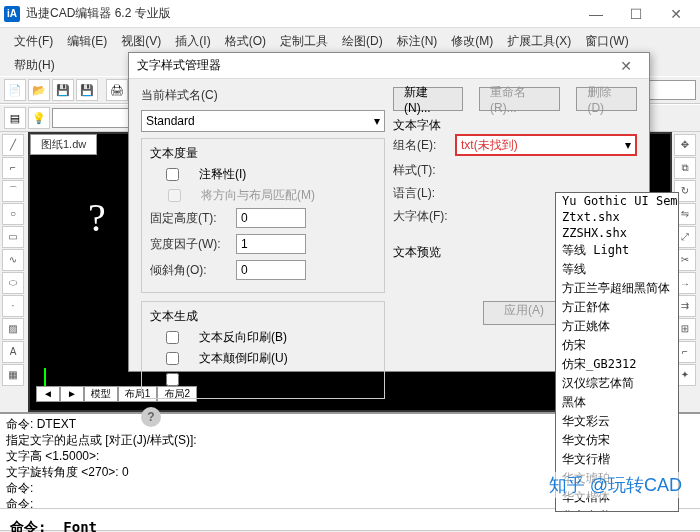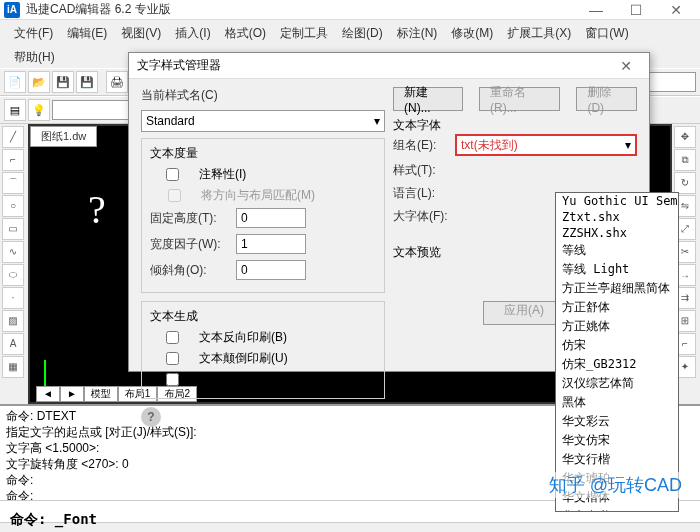--- a/index.html
+++ b/index.html
@@ -1,17 +1,17 @@
 <!DOCTYPE html>
 <html><head>
 <meta charset="utf-8">
 <style>
 *{box-sizing:border-box;margin:0;padding:0;font-family:"Microsoft YaHei",sans-serif;font-size:12px}
 body{width:700px;height:532px;overflow:hidden;background:#f0f0f0;position:relative}
-.titlebar{height:20px;background:#fff;display:flex;align-items:center;padding:0 4px;border-bottom:1px solid #ddd}
+.titlebar{height:28px;background:#fff;display:flex;align-items:center;padding:0 4px;border-bottom:1px solid #ddd}
 .titlebar .icon{width:16px;height:16px;background:#0066cc;color:#fff;font-weight:bold;text-align:center;line-height:16px;font-size:10px;border-radius:2px;margin-right:6px}
 .titlebar .title{flex:1;color:#333}
 .winbtns{display:flex}
 .winbtn{width:40px;height:28px;text-align:center;line-height:28px;color:#666;font-size:14px}
 .menubar{height:26px;background:#f0f0f0;display:flex;align-items:center;padding:0 8px;gap:2px}
 .menuitem{padding:0 6px;color:#333;white-space:nowrap}
 .helpbar{height:22px;background:#f0f0f0;padding:0 8px;display:flex;align-items:center}
 .toolbar{height:28px;background:#f0f0f0;display:flex;align-items:center;padding:0 4px;gap:2px;border-top:1px solid #fff;border-bottom:1px solid #ccc}
 .tbtn{width:22px;height:22px;background:#fff;border:1px solid #ccc;display:flex;align-items:center;justify-content:center;font-size:11px}
 .tsep{width:4px}
@@ -261,22 +261,22 @@
         <div class="bigbtn">确定</div>
       </div>
     </div>
   </div>
 </div>
 
 <div class="dropdown" id="fontdd">
     <div class="ddi">Yu Gothic UI Semilight</div>
     <div class="ddi">Ztxt.shx</div>
     <div class="ddi">ZZSHX.shx</div>
+    <div class="ddi">等线 Light</div>
     <div class="ddi">等线</div>
-    <div class="ddi">等线 Light</div>
     <div class="ddi">方正兰亭超细黑简体</div>
     <div class="ddi">方正舒体</div>
     <div class="ddi">方正姚体</div>
     <div class="ddi">仿宋</div>
     <div class="ddi">仿宋_GB2312</div>
     <div class="ddi">汉仪综艺体简</div>
     <div class="ddi">黑体</div>
     <div class="ddi">华文彩云</div>
     <div class="ddi">华文仿宋</div>
     <div class="ddi">华文行楷</div>

